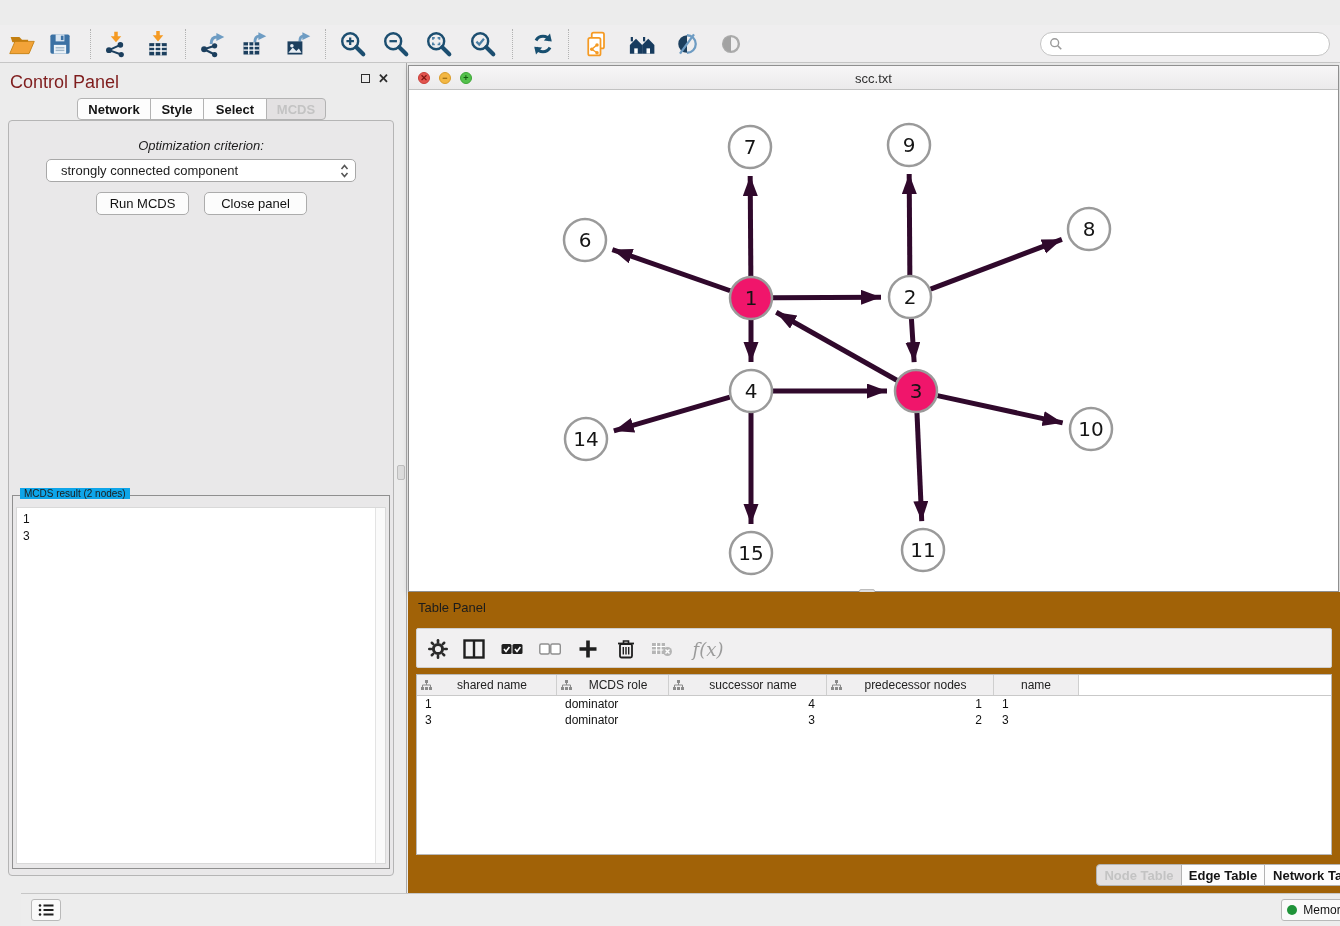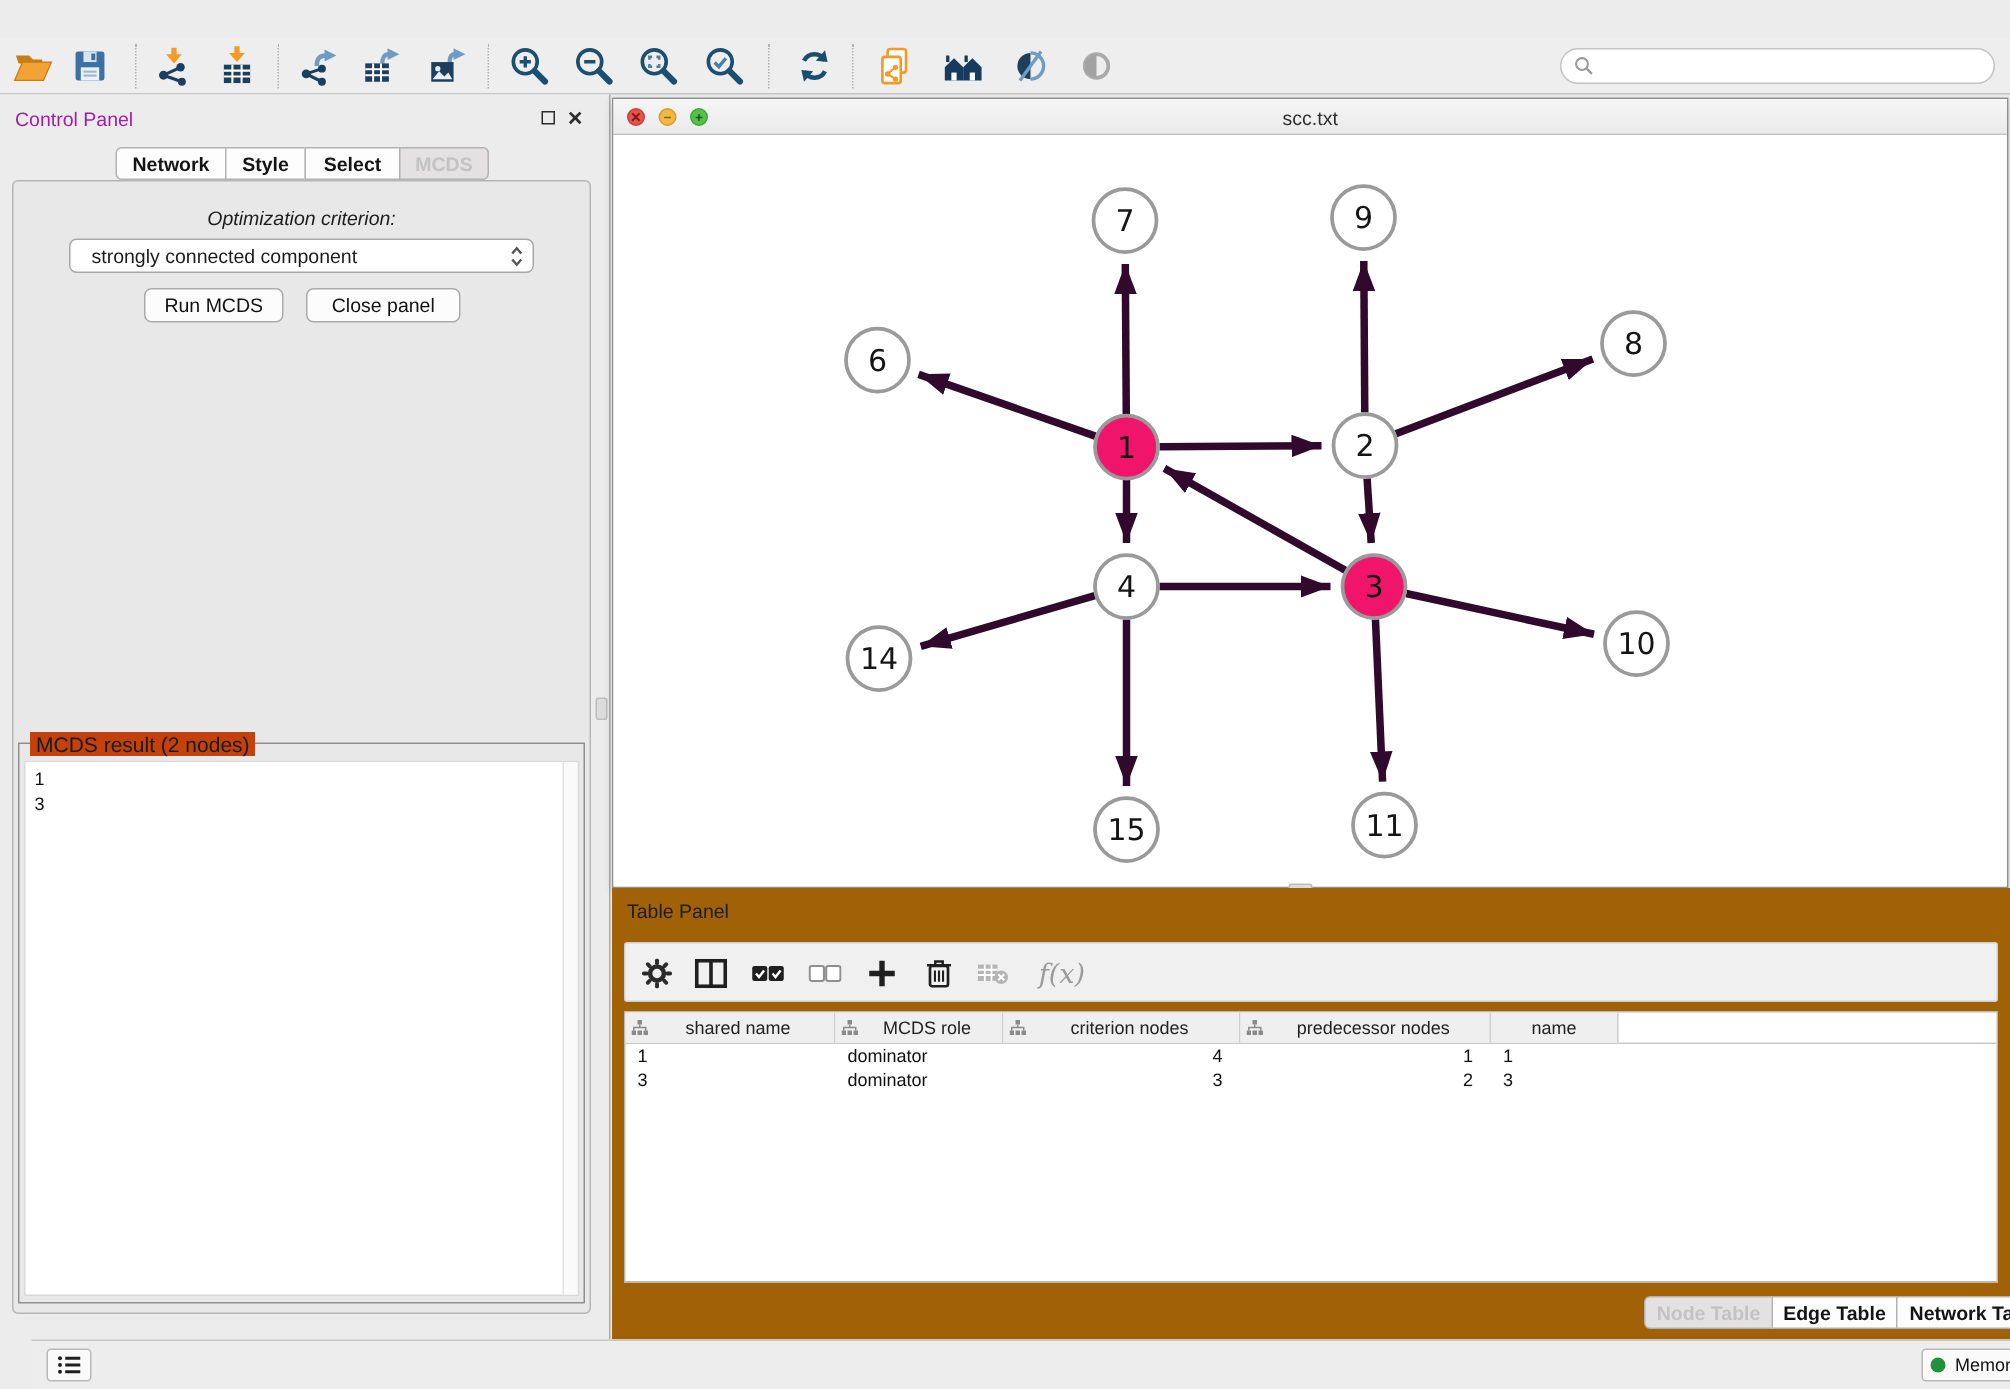--- a/index.html
+++ b/index.html
@@ -22,21 +22,21 @@
   .tbi { position:absolute; top:2px; width:34px; height:34px; display:flex;
          align-items:center; justify-content:center; }
   .tsep { position:absolute; top:4px; height:30px; border-left:1px dotted #b2b2b2; }
   .searchbox { position:absolute; left:1040px; top:7px; width:290px; height:24px;
                background:#fff; border:1px solid #c3c3c3; border-radius:12px;
                display:flex; align-items:center; padding-left:8px; }
 
   
   .control-panel { position:absolute; left:0; top:63px; width:407px; height:830px;
                    background:#ECECEC; border-right:1px solid #a9a9a9; }
-  .panel-head { position:absolute; left:10px; top:9px; font-size:13px; color:#a21caf; }
+  .panel-head { position:absolute; left:10px; top:9px; font-size:18px; color:#7f1d1d; }
   .winbtn-float { display:inline-block; width:9px; height:9px; border:1.5px solid #2d2d2d; }
   .winbtn-close { font-size:13px; font-weight:bold; color:#2d2d2d; line-height:11px; }
   .cp-tabs { position:absolute; left:77px; top:35px; height:22px; display:flex; }
   .tabbtn { height:22px; background:#fdfdfd; border:1px solid #b3b3b3; margin-left:-1px;
             display:flex; align-items:center; justify-content:center;
             font-weight:bold; font-size:13px; color:#141414; }
   .tabbtn:first-child { border-radius:4px 0 0 4px; margin-left:0; }
   .tabbtn:last-child { border-radius:0 4px 4px 0; }
   .tabbtn.active { background:#e3e1e2; color:#c3c3c3; }
   .cp-box { position:absolute; left:8px; top:57px; width:386px; height:756px;
@@ -44,22 +44,22 @@
   .opt-label { position:absolute; left:0; right:0; top:17px; text-align:center;font-style:italic; }
   .selectbox { position:absolute; left:37px; top:38px; width:310px; height:23px;
                background:#fff; border:1px solid #a8a8a8; border-radius:5px;
                display:flex; align-items:center; padding:0 6px 0 14px; }
   .selectbox .val { flex:1; }
   .btn { position:absolute; height:23px; background:#fcfcfc; border:1px solid #acacac;
          border-radius:5px; display:flex; align-items:center; justify-content:center;
          font-size:13px; color:#111; }
   .result-group { position:absolute; left:3px; top:374px; width:378px; height:374px;
                   border:1px solid #8f8f8f; }
-  .result-legend { position:absolute; top:-8px; left:7px; background:#c2410c;
-                   padding:0 4px; font-size:14px; }
+  .result-legend { position:absolute; top:-8px; left:7px; background:#0ea5e9;
+                   padding:0 4px; font-size:10px; }
   .result-inner { position:absolute; left:3px; top:11px; width:370px; height:357px;
                   background:#fff; border:1px solid #d9d9d9; }
   .result-scroll { position:absolute; right:0; top:0; bottom:0; width:10px;
                    background:#fafafa; border-left:1px solid #e3e3e3; }
   .result-lines { padding:3px 6px; font-size:12px; line-height:17px; color:#111; }
   .vsplit-handle { position:absolute; left:397px; top:465px; width:8px; height:15px;
                    background:#dcdcdc; border:1px solid #bdbdbd; border-radius:2px; }
 
   
   .net-window { position:absolute; left:408px; top:65px; width:931px; height:527px;
@@ -430,21 +430,21 @@
             <span class="lbl">MCDS role</span>
           </div>
           <div class="thcell" style="width: 158px;">
             <svg width="11" height="11" viewBox="0 0 11 11">
               <rect x="4" y="0" width="3" height="3" fill="#8a8a8a"></rect>
               <rect x="0" y="7" width="3" height="3" fill="#8a8a8a"></rect>
               <rect x="4" y="7" width="3" height="3" fill="#8a8a8a"></rect>
               <rect x="8" y="7" width="3" height="3" fill="#8a8a8a"></rect>
               <path d="M5.5 3v2 M1.5 7v-2h8v2" stroke="#8a8a8a" fill="none"></path>
             </svg>
-            <span class="lbl">criterion nodes</span>
+            <span class="lbl">successor name</span>
           </div>
           <div class="thcell" style="width: 167px;">
             <svg width="11" height="11" viewBox="0 0 11 11">
               <rect x="4" y="0" width="3" height="3" fill="#8a8a8a"></rect>
               <rect x="0" y="7" width="3" height="3" fill="#8a8a8a"></rect>
               <rect x="4" y="7" width="3" height="3" fill="#8a8a8a"></rect>
               <rect x="8" y="7" width="3" height="3" fill="#8a8a8a"></rect>
               <path d="M5.5 3v2 M1.5 7v-2h8v2" stroke="#8a8a8a" fill="none"></path>
             </svg>
             <span class="lbl">predecessor nodes</span>

